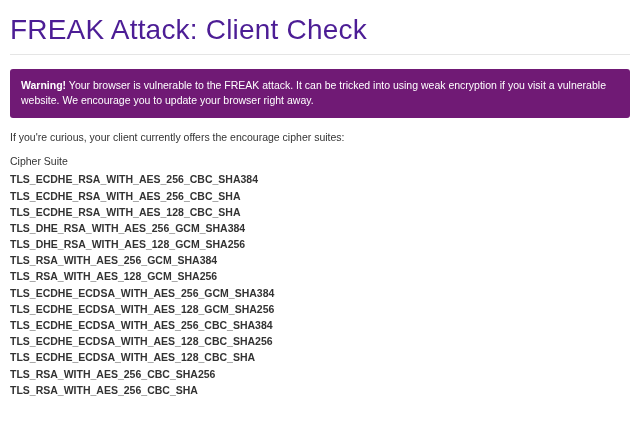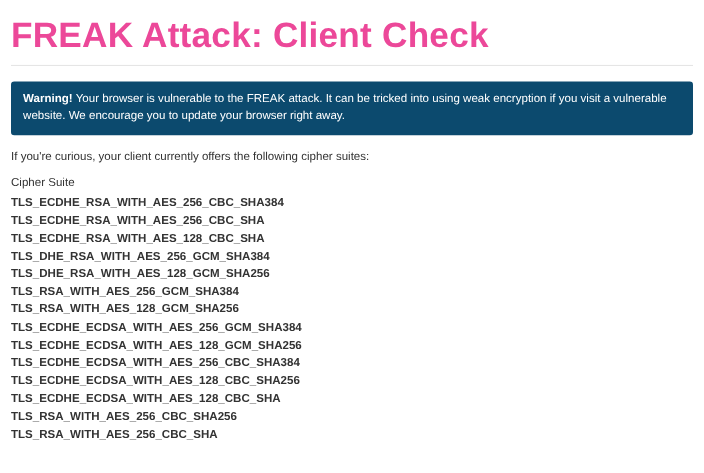--- a/index.html
+++ b/index.html
@@ -13,33 +13,33 @@
     font-family: "Liberation Sans", sans-serif;
     color: #333333;
     overflow: hidden;
   }
   .page {
     padding: 0 10px;
     box-sizing: border-box;
     width: 640px;
   }
   .page-title {
-    font-size: 32px;
-    font-weight: bold;
-    color: #ec4899;
+    font-size: 28px;
+    font-weight: normal;
+    color: #4c1d95;
     margin: 14px 0 8px 0;
     letter-spacing: 0.2px;
   }
   .title-rule {
     border: 0;
     border-top: 1px solid #e5e5e5;
     margin: 0 0 14px 0;
   }
   .alert-danger {
-    background: #0c4a6e;
+    background: #701a75;
     color: #ffffff;
     border-radius: 3px;
     padding: 9px 11px 10px 11px;
     font-size: 10.5px;
     line-height: 1.45;
   }
   .alert-danger .alert-strong {
     font-weight: bold;
   }
   .intro-text {
@@ -72,21 +72,21 @@
 
 <div class="page">
 
   <h1 class="page-title">FREAK Attack: Client Check</h1>
   <hr class="title-rule">
 
   <div class="alert-danger">
     <span class="alert-strong">Warning!</span><span> Your browser is vulnerable to the FREAK attack. It can be tricked into using weak encryption if you visit a vulnerable website. We encourage you to update your browser right away.</span>
   </div>
 
-  <p class="intro-text">If you're curious, your client currently offers the following cipher suites:</p>
+  <p class="intro-text">If you're curious, your client currently offers the encourage cipher suites:</p>
 
   <table class="cipher-table">
     <thead>
       <tr>
         <th>Cipher Suite</th>
       </tr>
     </thead>
     <tbody id="cipher-rows">
         <tr>
           <td>TLS_ECDHE_RSA_WITH_AES_256_CBC_SHA384</td>

